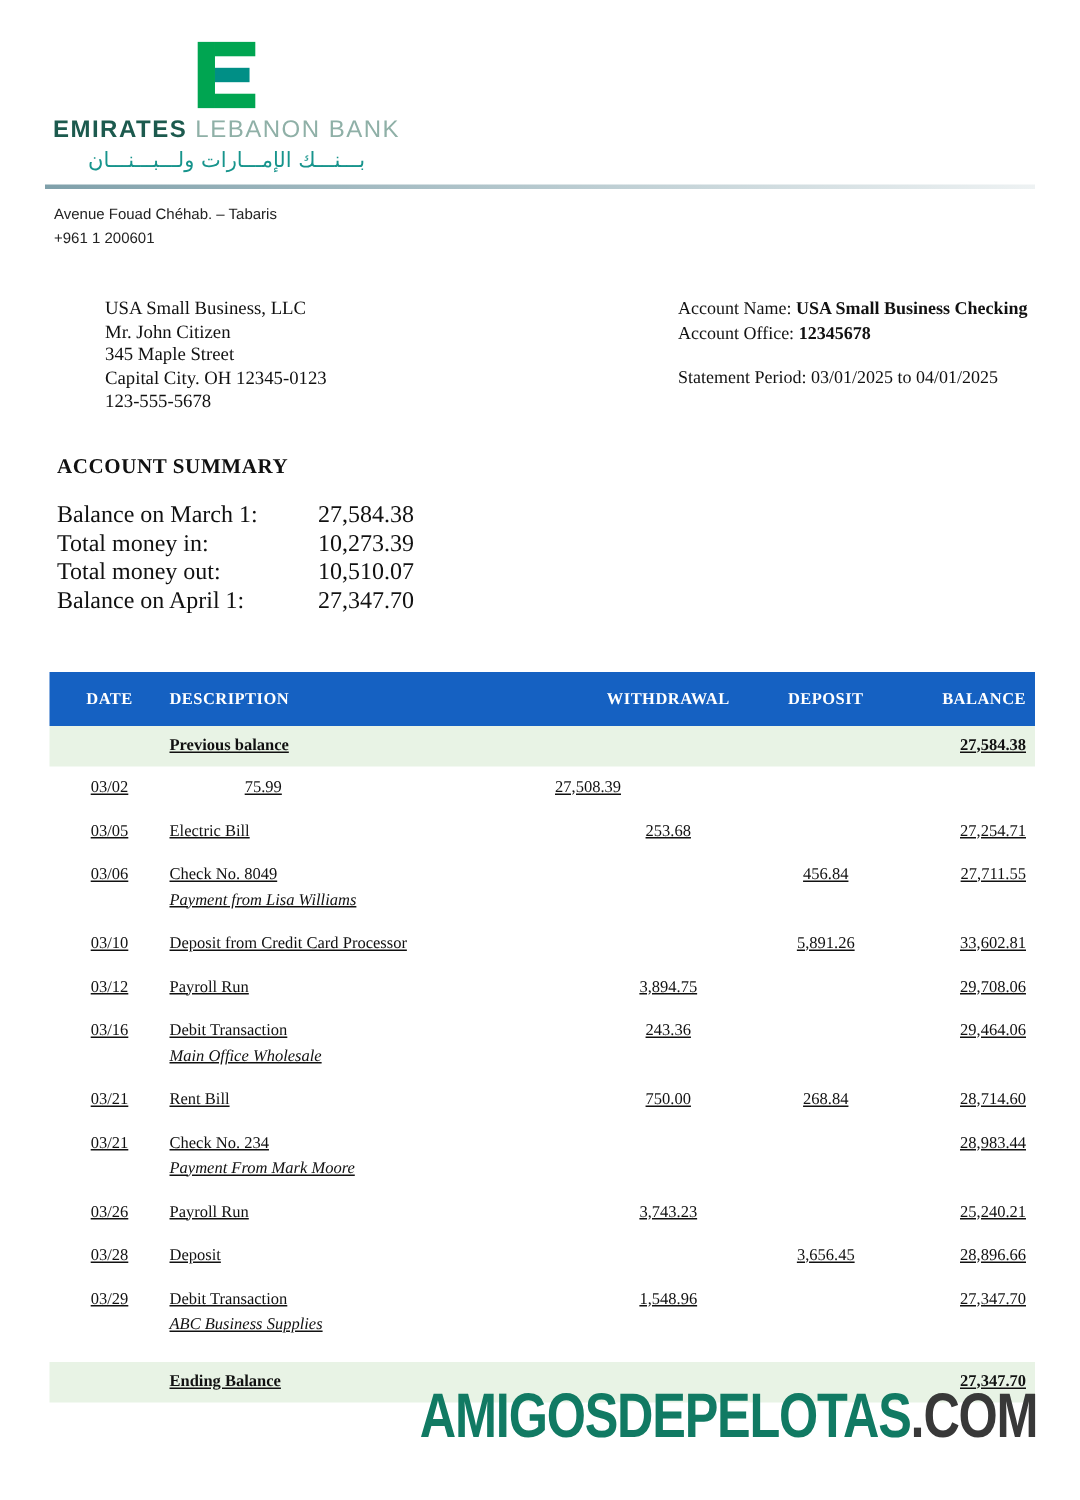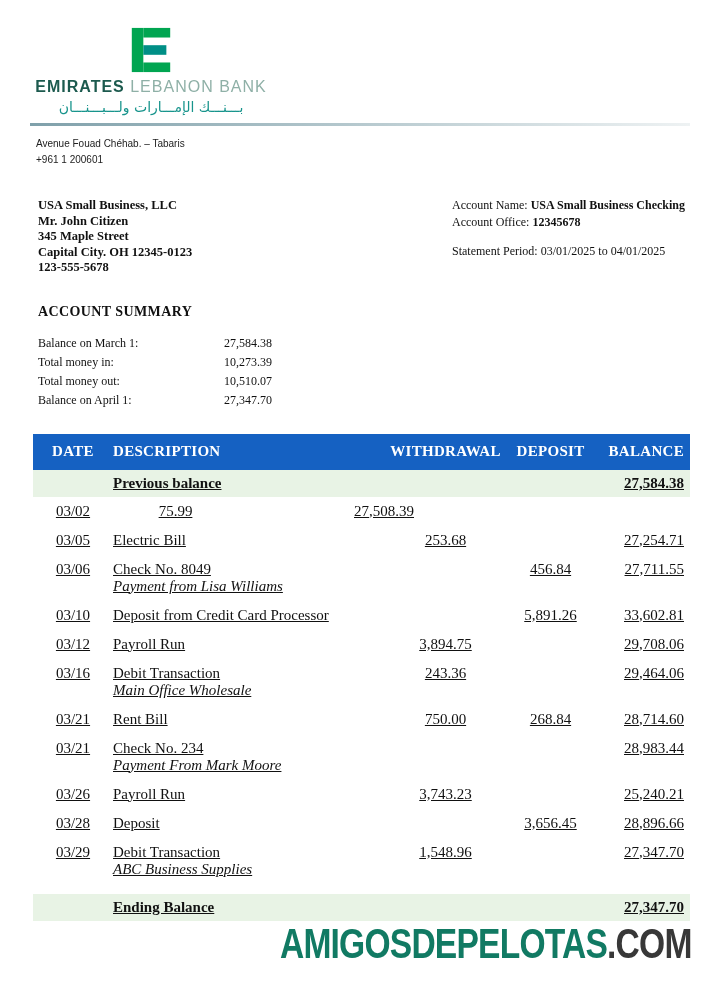--- a/index.html
+++ b/index.html
@@ -51,35 +51,35 @@
     margin:10px 0 0 36px;
     font-family:"Liberation Sans", sans-serif;
     font-size:10px;color:#222;line-height:1.6;
   }
 
   
   .info-row{
     display:flex;justify-content:space-between;
     margin:30px 30px 0 38px;
   }
-  .customer{font-size:12.5px;font-weight:700;line-height:15.5px;}
+  .customer{font-size:12.5px;font-weight:400;line-height:15.5px;margin-left:32px;}
   .account-info{width:238px;font-size:12px;line-height:15px;}
   .account-info p{margin:0 0 2px 0;}
   .account-info .period{margin-top:14px;white-space:nowrap;}
   .account-info strong{font-weight:700;text-align:center;}
 
   
   .summary{margin:28px 0 0 38px;}
   .summary h2{
     font-size:14px;margin:0 0 14px 0;letter-spacing:.4px;font-weight:700;
   }
-  .sum-row{display:grid;grid-template-columns:174px auto;font-size:12px;line-height:19px;gap:12px;}
-
-  
-  .table{margin:24px 30px 0 33px;font-size:15px;}
+  .sum-row{display:grid;grid-template-columns:174px auto;font-size:16px;line-height:19px;}
+
+  
+  .table{margin:38px 30px 0 33px;font-size:11px;}
   .thead{
     display:flex;align-items:center;
     background:var(--table-header-bg);
     color:#fff;font-weight:700;
     height:36px;letter-spacing:.3px;
   }
   .trow{display:flex;padding:6px 0;line-height:17px;text-decoration:underline;}
   .c{flex:none;}
   .c.date{width:80px;text-align:center;}
   .c.desc{width:270px;text-align:left;padding-right:6px;}

